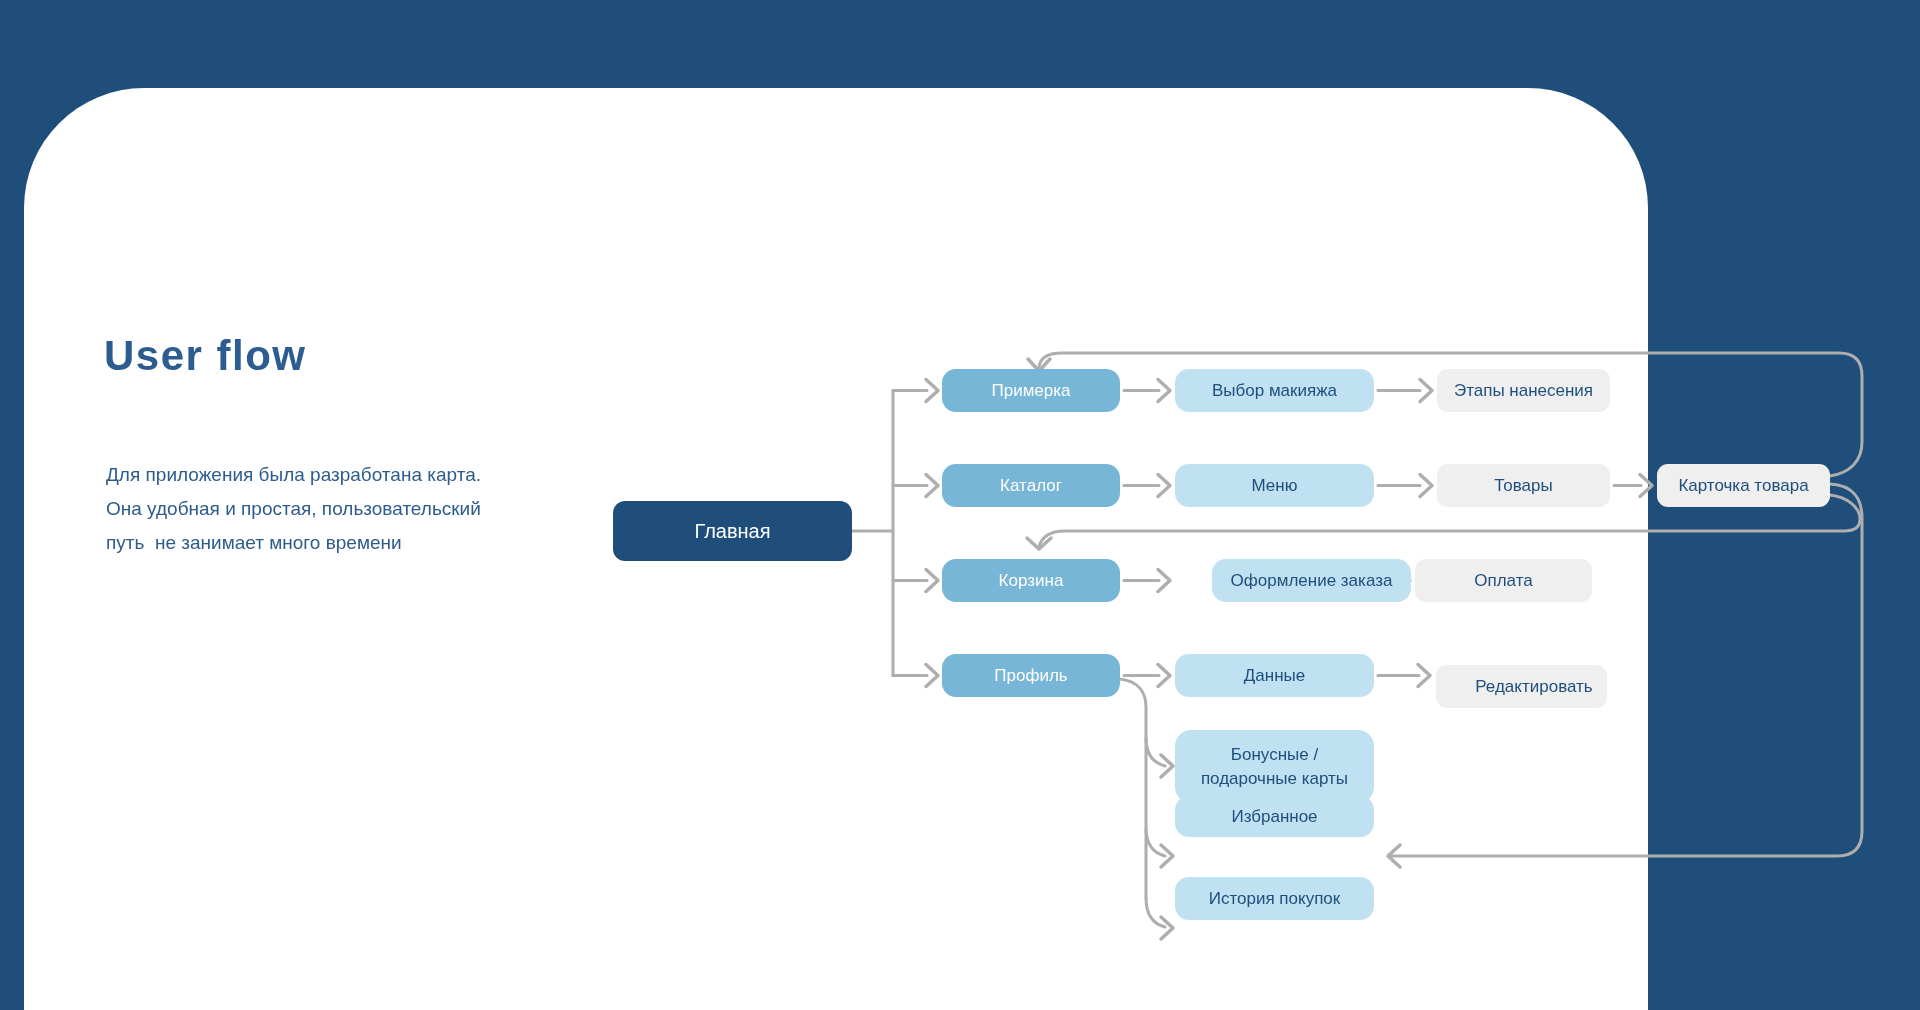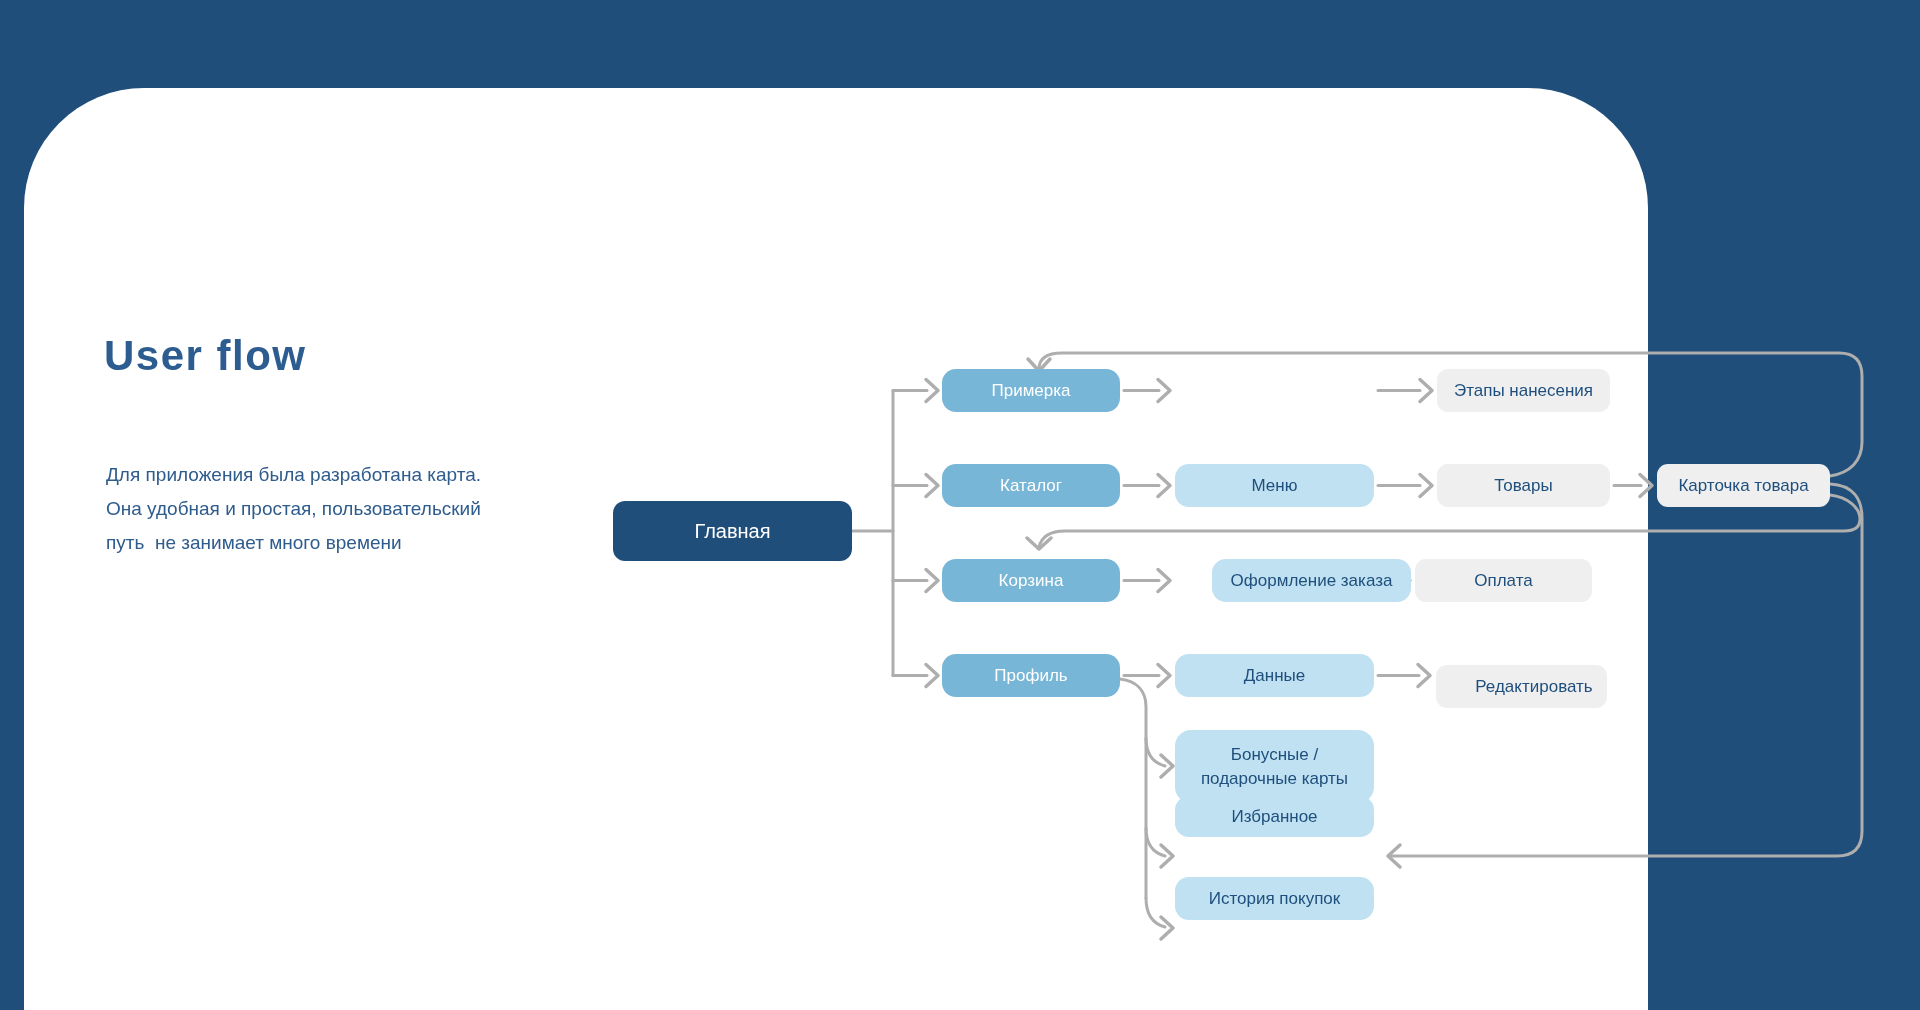--- a/index.html
+++ b/index.html
@@ -109,20 +109,21 @@
         <path class="head" d="M1137 667 L1149 678 L1137 689"></path>
       <path d="M1122 740 Q1122 763 1141 768"></path>
         <path class="head" d="M1137 757 L1149 768 L1137 779"></path>
       <path d="M1122 810 Q1122 834 1141 839"></path>
         <path class="head" d="M1137 829 L1149 840 L1137 851"></path>
     </svg>
 
     <div class="node root" style="left:589px;top:413px;width:239px;height:60px;">Главная</div>
 
     <div class="node medium" style="left:918px;top:281px;width:178px;height:43px;">Примерка</div>
+    <div class="node light" style="left:1151px;top:281px;width:199px;height:43px;">Выбор макияжа</div>
     <div class="node gray" style="left:1413px;top:281px;width:173px;height:43px;">Этапы нанесения</div>
 
     <div class="node medium" style="left:918px;top:376px;width:178px;height:43px;">Каталог</div>
     <div class="node light" style="left:1151px;top:376px;width:199px;height:43px;">Меню</div>
     <div class="node gray" style="left:1413px;top:376px;width:173px;height:43px;">Товары</div>
     <div class="node gray" style="left:1633px;top:376px;width:173px;height:43px;">Карточка товара</div>
 
     <div class="node medium" style="left:918px;top:471px;width:178px;height:43px;">Корзина</div>
     <div class="node light" style="left:1188px;top:471px;width:199px;height:43px;">Оформление заказа</div>
     <div class="node gray" style="left:1391px;top:471px;width:177px;height:43px;">Оплата</div>

